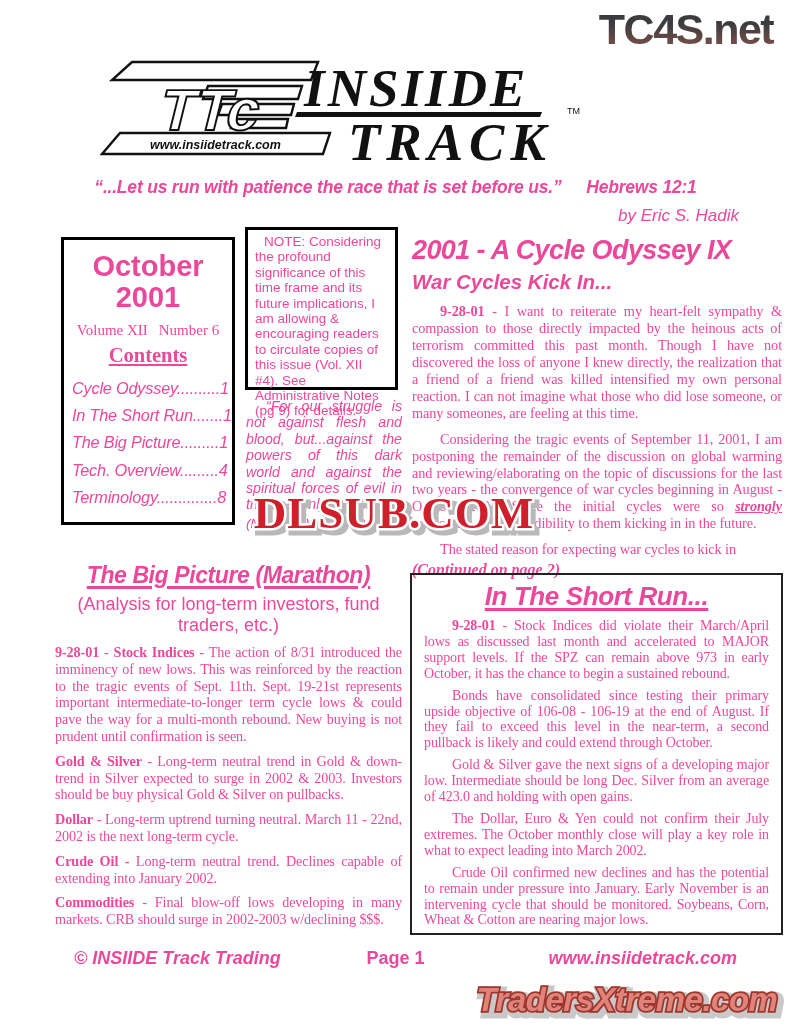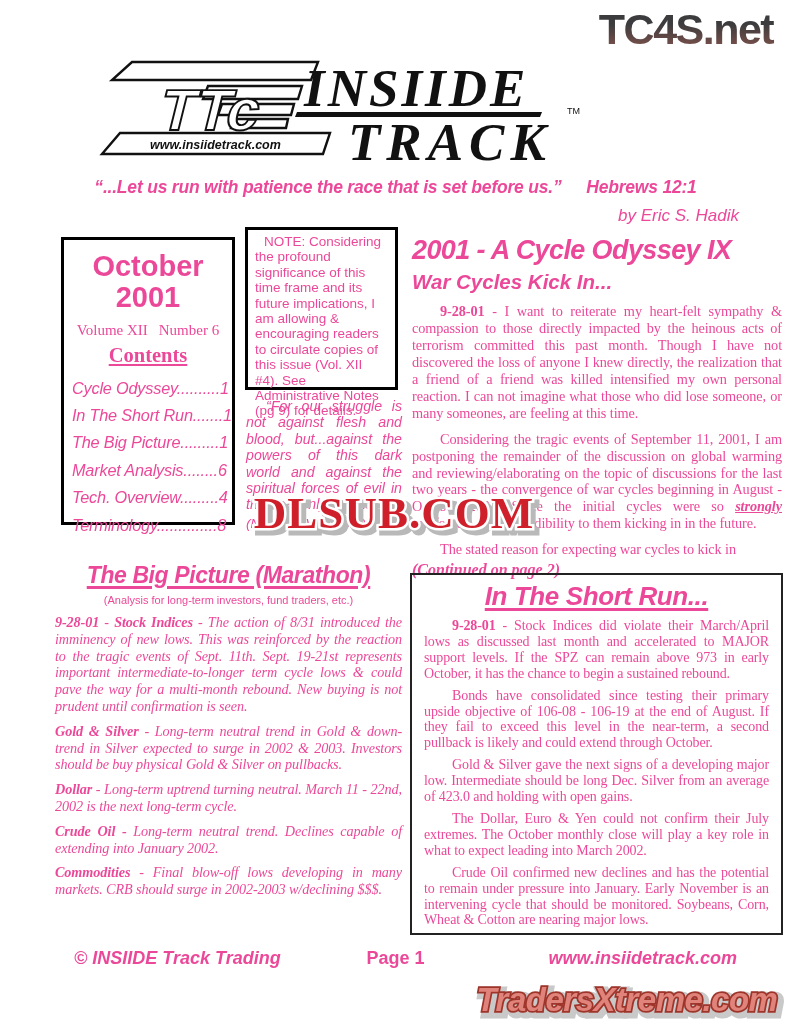--- a/index.html
+++ b/index.html
@@ -70,25 +70,25 @@
     text-align:left;font-style:italic;font-weight:bold;font-size:16px;margin:3px 0 0 0;
   }
   
   .big-picture{position:absolute;left:55px;top:562px;width:347px;}
   .bp-title{
     font-family:"Liberation Sans",sans-serif;font-weight:bold;font-style:italic;
     font-size:23px;text-align:center;margin:0;letter-spacing:-0.4px;
     text-decoration:underline;text-decoration-thickness:2.5px;text-underline-offset:3px;
   }
   .bp-sub{
-    font-family:"Liberation Sans",sans-serif;font-size:11px;text-align:center;margin:5px 0 0 0;
+    font-family:"Liberation Sans",sans-serif;font-size:18px;text-align:center;margin:5px 0 0 0;
   }
   .big-picture p.body{
     font-size:14.2px;line-height:16.8px;letter-spacing:-0.1px;
-    text-align:justify;margin:8px 0 0 0;font-style:italic;
+    text-align:justify;margin:8px 0 0 0;
   }
   
   .short-run{
     position:absolute;left:410px;top:573px;width:373px;height:362px;
     border:2px solid #222;box-sizing:border-box;padding:4px 12px;overflow:hidden;
   }
   .sr-title{
     font-family:"Liberation Sans",sans-serif;font-weight:bold;font-style:italic;
     font-size:26px;text-align:center;margin:2px 0 0 0;letter-spacing:-0.4px;
     text-decoration:underline;text-decoration-thickness:2.5px;text-underline-offset:3px;
@@ -158,21 +158,20 @@
     <div class="cb-month">October</div>
     <div class="cb-year">2001</div>
     <div class="cb-vol">
       <span>Volume XII</span><span class="num">Number 6</span>
     </div>
     <div class="cb-head">Contents</div>
     <div class="cb-items">
       <div>Cycle Odyssey..........1</div>
       <div>In The Short Run.......1</div>
       <div>The Big Picture.........1</div>
-      <div>Market Analysis........6</div>
       <div>Tech. Overview.........4</div>
       <div>Terminology..............8</div>
     </div>
   </div>
 
   <div class="note-box">
     <p>NOTE:  Considering the profound significance of this time frame and its future implications, I am allowing &amp; encouraging readers to circulate copies of this issue (Vol. XII #4).  See Administrative Notes (pg 9) for details.</p>
   </div>
 
   <div class="struggle">“For our struggle is not against flesh and blood, but...against the powers of this dark world and against the spiritual forces of evil in the heavenly realms.”</div>

